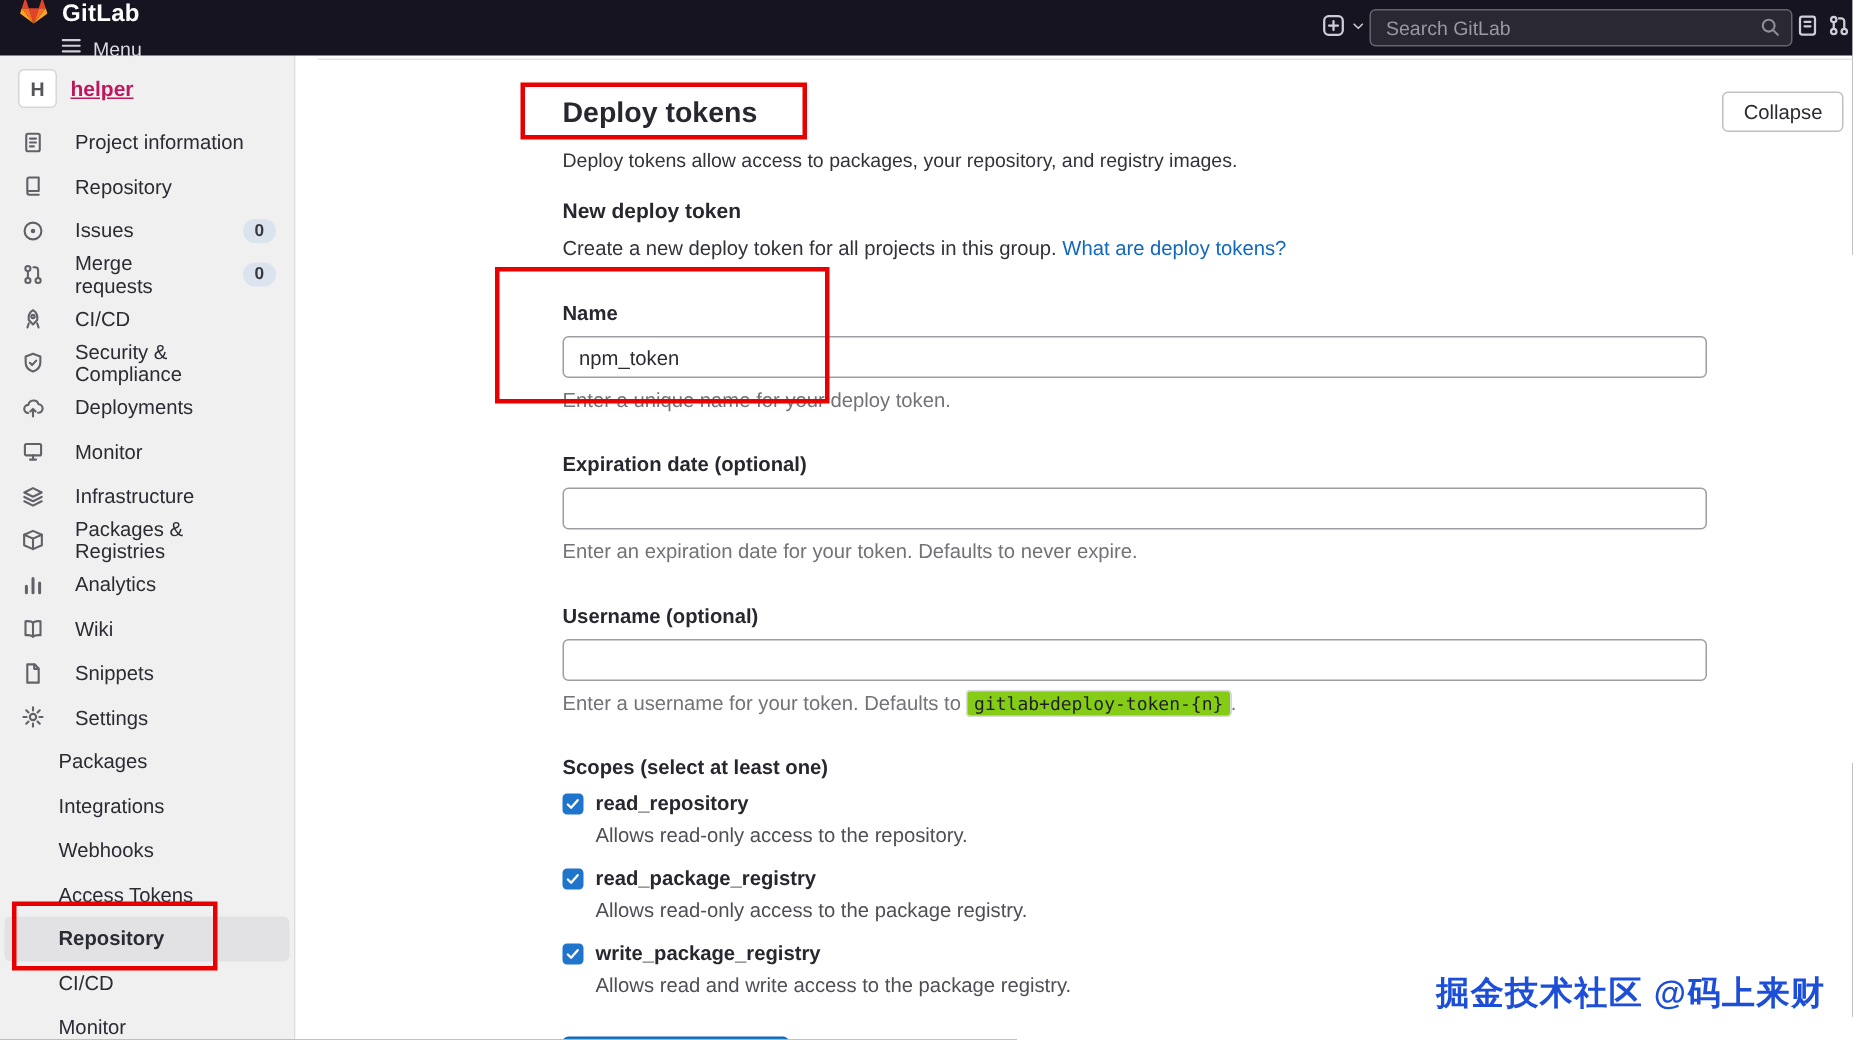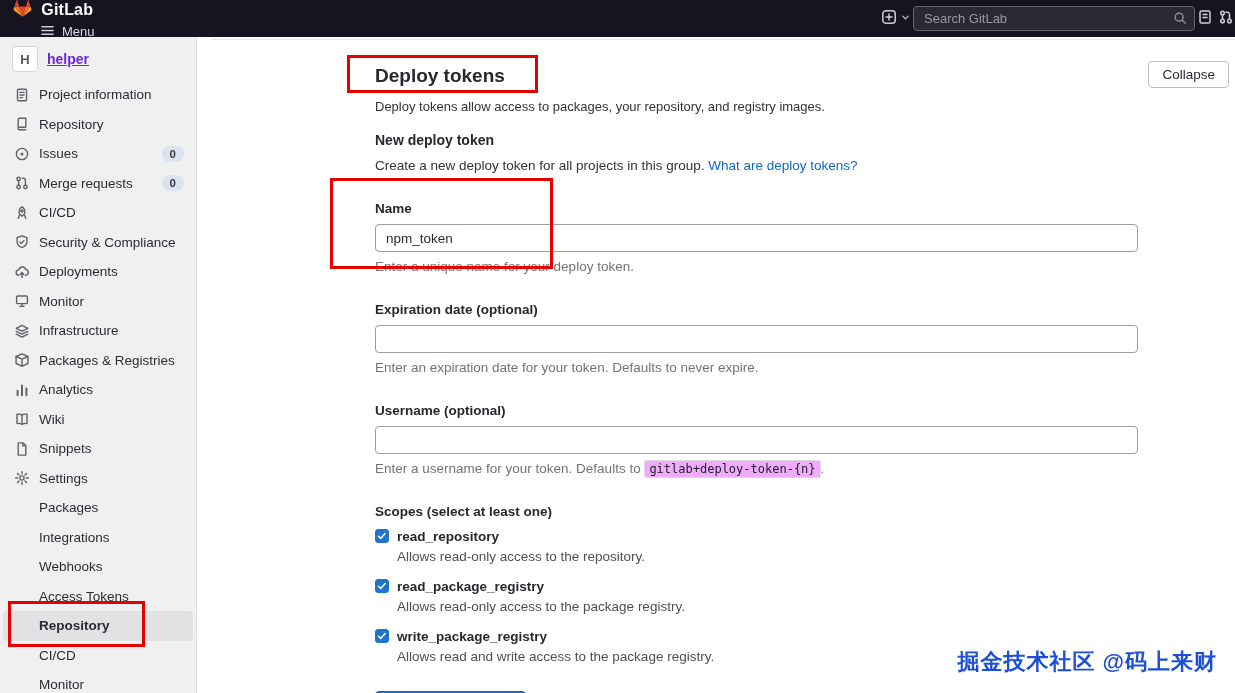--- a/index.html
+++ b/index.html
@@ -22,22 +22,22 @@
   .searchbox input::placeholder { color:#9a98a3; }
   .searchbox .mag { position:absolute; right:8px; top:5px; }
   .clipped { margin-right:-12px; }
 
   
   .sidebar { position:absolute; top:37px; left:0; width:197px; bottom:0; background:#f0f0f0;
              border-right:1px solid #dcdcde; overflow:hidden; }
   .context-row { display:flex; align-items:center; gap:9px; padding:9px 12px 8px 12px; cursor:pointer; }
   .avatar { width:26px; height:26px; border:1px solid #d6d5da; border-radius:4px; background:#fff;
             display:flex; align-items:center; justify-content:center; font-size:13px; font-weight:700; color:#55545b; }
-  .context-name { font-size:14px; font-weight:700; color:#6d28d9;text-decoration:underline; }
-  .nav-item { display:flex; align-items:center; gap:9px; height:29.5px; padding:0 12px 0 14px;
+  .context-name { font-size:14px; font-weight:700; color:#be185d;text-decoration:underline; }
+  .nav-item { display:flex; align-items:center; gap:20px; height:29.5px; padding:0 12px 0 14px;
               font-size:13.5px; color:#2b2b33; cursor:pointer; }
   .nav-icon { width:16px; height:16px; flex:0 0 16px; display:flex; align-items:center; }
   .badge { margin-left:auto; background:#dbe3ef; color:#39383f; font-size:11.5px; font-weight:600;
            border-radius:9px; padding:1px 8px; line-height:14px; }
   .sub-item { height:29.5px; line-height:29.5px; padding-left:39px; font-size:13.5px; color:#2b2b33; cursor:pointer; }
   .sub-item.active { background:#e2e2e4; font-weight:700; border-radius:4px; margin:0 3px; padding-left:36px; }
 
   
   .main { position:absolute; top:37px; left:197px; right:0; bottom:0; background:#fff; overflow:hidden; }
   .top-divider { position:absolute; top:2px; left:15px; right:0; height:1px; background:#e5e5e5; }
@@ -47,21 +47,21 @@
                   border-radius:4px; padding:5px 13px; font-size:13.5px; color:#2b2b33; cursor:pointer; font-family:Liberation Sans, sans-serif; }
   .section-sub { font-size:13px; color:#33323a; margin-bottom:12px; }
   .form-title { font-size:14px; font-weight:700; color:#28272f; margin:18px 0 10px; }
   .form-desc { font-size:13.5px; color:#33323a; margin-bottom:18px; }
   .form-desc a { color:#1068bf; text-decoration:none; cursor:pointer; }
   .form-group { margin-bottom:21px;margin-top:28px; }
   .form-group > label { display:block; font-size:13.5px; font-weight:700; color:#28272f; margin-bottom:8px; }
   .text-input { width:100%; height:28px; border:1px solid #9e9da4; border-radius:4px; padding:0 10px;
                 font-size:13.5px; color:#2b2b33; font-family:inherit; outline:none; background:#fff; }
   .help { font-size:13.5px; color:#737278; margin-top:7px; }
-  code.inline { font-family:"DejaVu Sans Mono","Liberation Mono",monospace; font-size:12px; background:#f0abfc;
+  code.inline { font-family:"DejaVu Sans Mono","Liberation Mono",monospace; font-size:12px; background:#84cc16;
                 border:1px solid #dcdcde; border-radius:3px; padding:1px 4px; color:#1f1e24; }
   .scope-row { display:flex; align-items:flex-start; gap:8px; margin-bottom:13px; }
   .checkbox { width:14px; height:14px; border:1px solid #9e9da4; border-radius:3px; background:#fff;
               margin-top:2px; flex:0 0 14px; display:flex; align-items:center; justify-content:center; cursor:pointer; }
   .checkbox.checked { background:#1f75cb; border-color:#1f75cb; }
   .scope-name { font-size:13.5px; font-weight:700; color:#28272f; cursor:pointer; }
   .scope-desc { font-size:13.5px; color:#4f4e56; margin-top:4px; }
   .primary-btn { margin-top:6px; background:#1f75cb; border:1px solid #1866b1; border-radius:4px; color:#fff;
                  font-size:13.5px; padding:8px 14px; cursor:pointer; font-family:inherit; }
 

